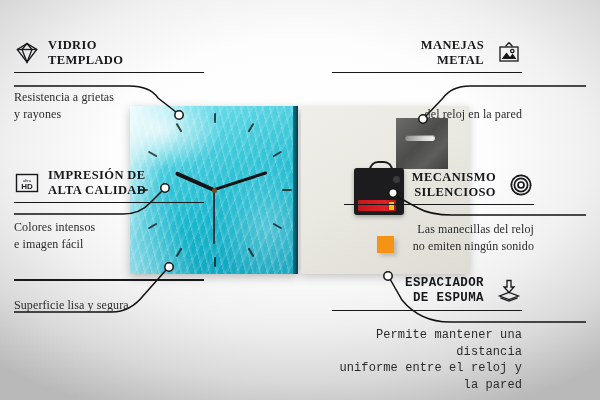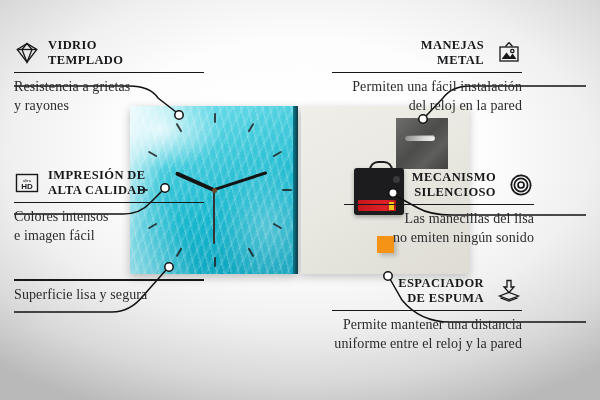--- a/index.html
+++ b/index.html
@@ -6,37 +6,37 @@
   body{width:600px;height:400px;overflow:hidden;
        font-family:"Liberation Serif",serif;
        background:radial-gradient(ellipse 78% 70% at 50% 38%, #ffffff 0%, #fdfdfd 40%, #f0f0f0 62%, #d9d9d9 82%, #b9b9b9 100%);}
   .stage{position:relative;width:534px;height:400px;}
 
   
   .feat{position:absolute;}
   .feat .head{display:flex;align-items:center;gap:8px;}
   .feat .title{font-size:12.5px;font-weight:700;color:#17181a;letter-spacing:.4px;line-height:1.22;text-transform:uppercase;}
   .feat .rule{height:1.6px;background:#17181a;margin-top:3px;}
-  .feat .desc{font-size:14px;color:#2a2b2d;line-height:1.38;margin-top:4px;letter-spacing:.1px;}
+  .feat .desc{font-size:12px;color:#2a2b2d;line-height:1.38;margin-top:16px;letter-spacing:.1px;}
   .feat.left .head{justify-content:flex-start;}
   .feat.left .title{text-align:left;}
   .feat.left .desc{text-align:left;}
   .feat.right .head{justify-content:flex-end;gap:12px;}
   .feat.right .title{text-align:right;}
   .feat.right .desc{text-align:right;}
   .ico{width:26px;height:26px;flex:0 0 26px;display:block;}
   .ico svg{display:block;width:26px;height:26px;}
 
   
   #f-vidrio   {left:14px;top:38px;width:190px;}
   #f-impresion{left:14px;top:168px;width:190px;}
   #f-bordes   {left:14px;top:276px;width:190px;}
   #f-manejas  {right:12px;top:38px;width:190px;}
   #f-mecanismo{right:0;top:170px;width:190px;}
-  #f-espaciador{right:12px;top:276px;width:190px;}
+  #f-espaciador{right:12px;top:276px;width:190px;font-family:Liberation Mono, monospace;}
 
   
   .product{position:absolute;left:130px;top:106px;width:345px;height:168px;}
   .panel-front{position:absolute;left:0;top:0;width:168px;height:168px;
      background:
        linear-gradient(112deg, rgba(255,255,255,.85) 0%, rgba(255,255,255,0) 26%),
        linear-gradient(68deg, rgba(255,255,255,.55) 0%, rgba(255,255,255,0) 30%),
        repeating-linear-gradient(76deg, rgba(255,255,255,.22) 0px, rgba(255,255,255,0) 3px, rgba(255,255,255,0) 7px),
        repeating-linear-gradient(-62deg, rgba(255,255,255,.16) 0px, rgba(255,255,255,0) 4px, rgba(255,255,255,0) 9px),
        linear-gradient(160deg,#7ee3ef 0%,#45ccdd 32%,#16b6cd 62%,#0a9fba 100%);
@@ -200,21 +200,21 @@
           <path d="M13 2.5 L9.5 6.5 M13 2.5 L16.5 6.5"></path>
           <rect x="4" y="7" width="18" height="14"></rect>
           <path d="M5.6 19 L10.5 12.4 L14 17 L16.6 13.6 L20.4 19 Z" fill="#17181a" stroke="none"></path>
           <circle cx="16.3" cy="11" r="1.7"></circle>
             </g>
           </svg>
       </span>
     </div>
     <div class="rule"></div>
     <div class="desc">
-      <span>Permiten una fácil instalación</span><br><span>del reloj en la pared</span>
+      <br><span>del reloj en la pared</span>
     </div>
   </div>
 
   <div class="feat right" id="f-mecanismo">
     <div class="head">
       <span class="title">
         <span>MECANISMO</span><br><span>SILENCIOSO</span>
       </span>
       <span class="ico">
         <svg viewBox="0 0 26 26">
@@ -222,21 +222,21 @@
           <path d="M13 3.4 a9.6 9.6 0 1 1 -0.01 0 M13 3.4" stroke-dasharray="3.4 2.6"></path>
           <circle cx="13" cy="13" r="9.6" stroke-dasharray="3.4 2.6"></circle>
           <circle cx="13" cy="13" r="6.6"></circle>
           <circle cx="13" cy="13" r="3"></circle>
             </g>
           </svg>
       </span>
     </div>
     <div class="rule"></div>
     <div class="desc">
-      <span>Las manecillas del lisa</span><br><span>no emiten ningún sonido</span>
+      <span>Las manecillas del reloj</span><br><span>no emiten ningún sonido</span>
     </div>
   </div>
 
   <div class="feat right" id="f-espaciador">
     <div class="head">
       <span class="title">
         <span>ESPACIADOR</span><br><span>DE ESPUMA</span>
       </span>
       <span class="ico">
         <svg viewBox="0 0 26 26">

